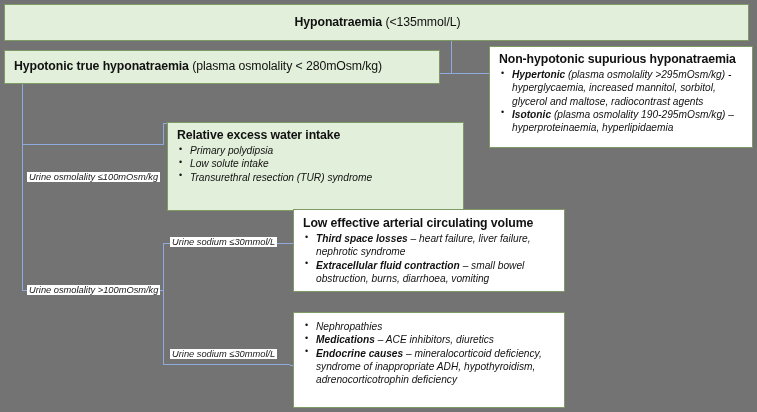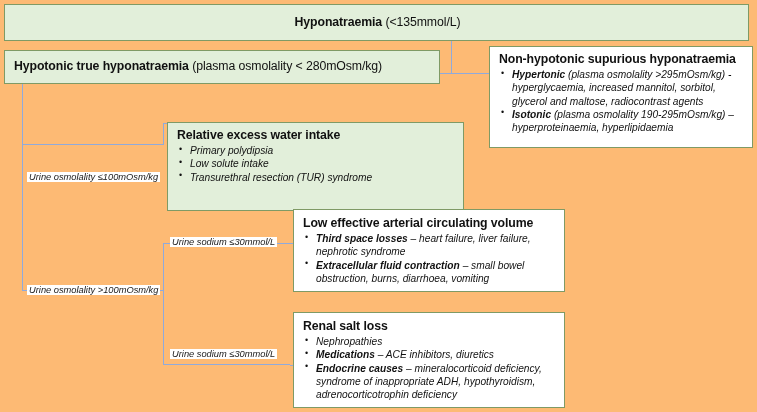--- a/index.html
+++ b/index.html
@@ -10,21 +10,21 @@
   body {
     font-family: "Liberation Sans", sans-serif;
     width: 757px;
     height: 412px;
     overflow: hidden;
   }
   #canvas {
     position: relative;
     width: 757px;
     height: 412px;
-    background: #fdba74;
+    background: #737373;
   }
 
   
   .box {
     position: absolute;
     box-sizing: border-box;
     border: 1.5px solid #7f9a65;
     padding: 4px 7px 5px 9px;
   }
   .box.green { background: #e2efda; }
@@ -163,21 +163,20 @@
 
   <div class="box white" style="left:293px; top:209px; width:272px; height:83px; padding-top:6px;">
     <div class="box-title">Low effective arterial circulating volume</div>
     <ul class="bullets">
       <li><b>Third space losses</b><span> – heart failure, liver failure, nephrotic syndrome</span></li>
       <li><b>Extracellular fluid contraction</b><span> – small bowel obstruction, burns, diarrhoea, vomiting</span></li>
     </ul>
   </div>
 
   <div class="box white" style="left:293px; top:312px; width:272px; height:96px; padding-top:6px;">
-    <div class="box-title">Renal salt loss</div>
     <ul class="bullets">
       <li><span>Nephropathies</span></li>
       <li><b>Medications</b><span> – ACE inhibitors, diuretics</span></li>
       <li><b>Endocrine causes</b><span> – mineralocorticoid deficiency, syndrome of inappropriate ADH, hypothyroidism, adrenocorticotrophin deficiency</span></li>
     </ul>
   </div>
 
   <div class="edge-label" style="left:27px; top:138px;margin-top:34px;">Urine osmolality ≤100mOsm/kg</div>
 
   <div class="edge-label" style="left:27px; top:285px;">Urine osmolality &gt;100mOsm/kg</div>

